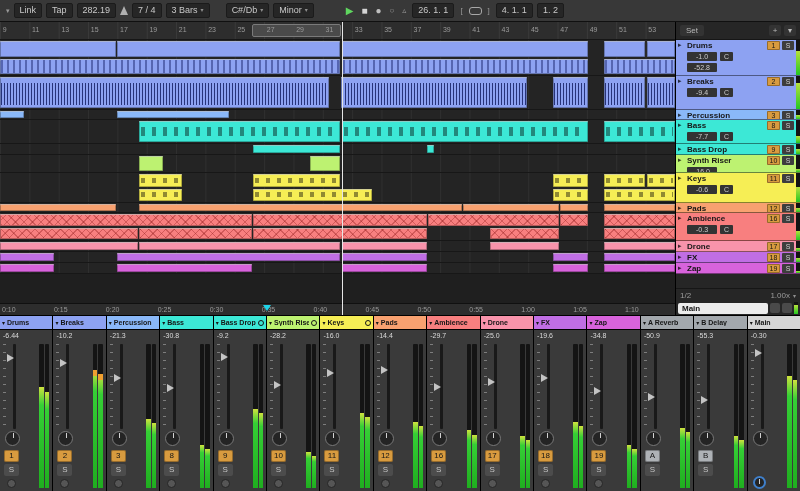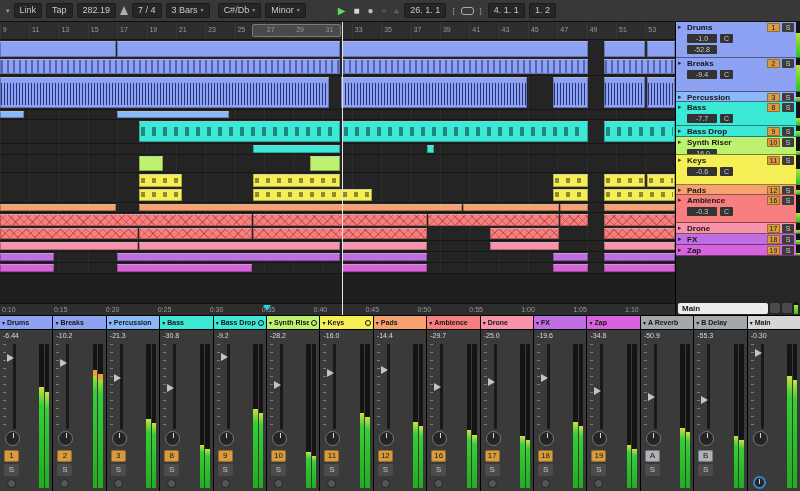--- a/index.html
+++ b/index.html
@@ -19,21 +19,21 @@
   .chev { font-size:7px; color:#9a9a9a; }
   .ticon { font-size:10px; line-height:15px; padding:0 2px; cursor:default; }
   .ticon.play { color:#5fd65f; }
   .ticon.stop { color:#d5d5d5; }
   .ticon.rec  { color:#c0c0c0; }
   .ticon.small{ font-size:8px; color:#9a9a9a; }
   .metro { width:0; height:0; border-left:4px solid transparent; border-right:4px solid transparent;
            border-bottom:9px solid #b0b0b0; display:inline-block; }
   .loop-icon { width:13px; height:8px; border:1px solid #a8a8a8; border-radius:3px; display:inline-block; }
   .pen-icon { width:10px; height:3px; background:#e8a13c; border-radius:1px; transform:rotate(-45deg); display:inline-block; }
-  .tg-key { margin-left:4px;align-items:flex-end; }
+  .tg-key { margin-left:12px;align-items:flex-end; }
   .tg-transport { margin-left:26px; }
   .tg-right { margin-left:auto; }
 
   
   .arrange { flex:1; display:flex; min-height:0; }
   .arrange-left { width:675px; flex:none; display:flex; flex-direction:column; position:relative; }
   .bar-ruler { height:18px; flex:none; background:#2d2d2d; border-bottom:1px solid #161616; position:relative; }
   .barnum { position:absolute; top:4px; font-size:7px; color:#9a9a9a; z-index:2; }
   .loop-brace { position:absolute; top:2px; bottom:2px; background:#4a4a4a; border:1px solid #7a7a7a; border-radius:2px; z-index:1; }
   .clip-canvas { flex:1; background:#1f1f1f; position:relative; overflow:hidden; }
@@ -331,20 +331,26 @@
           <span class="tlabel" style="left: 61.8385%;">0:50</span>
           <span class="tlabel" style="left: 69.5308%;">0:55</span>
           <span class="tlabel" style="left: 77.2231%;">1:00</span>
           <span class="tlabel" style="left: 84.9154%;">1:05</span>
           <span class="tlabel" style="left: 92.6077%;">1:10</span>
         </div>
       <div class="playhead" style="left: 50.6%;"></div>
     </div>
 
     <aside class="panel">
+      <div class="set-row">
+        <span class="set-box">Set</span>
+        <span class="spacer"></span>
+        <span class="mini-box">+</span>
+        <span class="mini-box">▾</span>
+      </div>
       <div>
           <div class="prow" style="height: 36px; background: rgb(141, 162, 242);">
             <span class="ptri">▸</span>
             <span class="pname">Drums</span>
             <span class="pnum">1</span>
             <span class="psolo">S</span>
             <span class="pvol">-1.0</span>
             <span class="ppan">C</span>
             <span class="pextra">-52.8</span>
             <span class="pmeter">
@@ -454,20 +460,26 @@
             <span class="ptri">▸</span>
             <span class="pname">Zap</span>
             <span class="pnum">19</span>
             <span class="psolo">S</span>
             <span class="pmeter">
               <span class="pmfill" style="height: 25%;"></span>
             </span>
           </div>
         </div>
       <div class="panel-fill"></div>
+      <div class="zoom-row">
+        <span>1/2</span>
+        <span class="spacer"></span>
+        <span>1.00x</span>
+        <span class="mini">▾</span>
+      </div>
       <div class="main-row">
         <span class="main-name">Main</span>
         <span class="mini-box dark"></span>
         <span class="mini-box dark"></span>
         <span class="pmeter">
             <span class="pmfill" style="height: 78%;"></span>
           </span>
       </div>
     </aside>
   </div>

